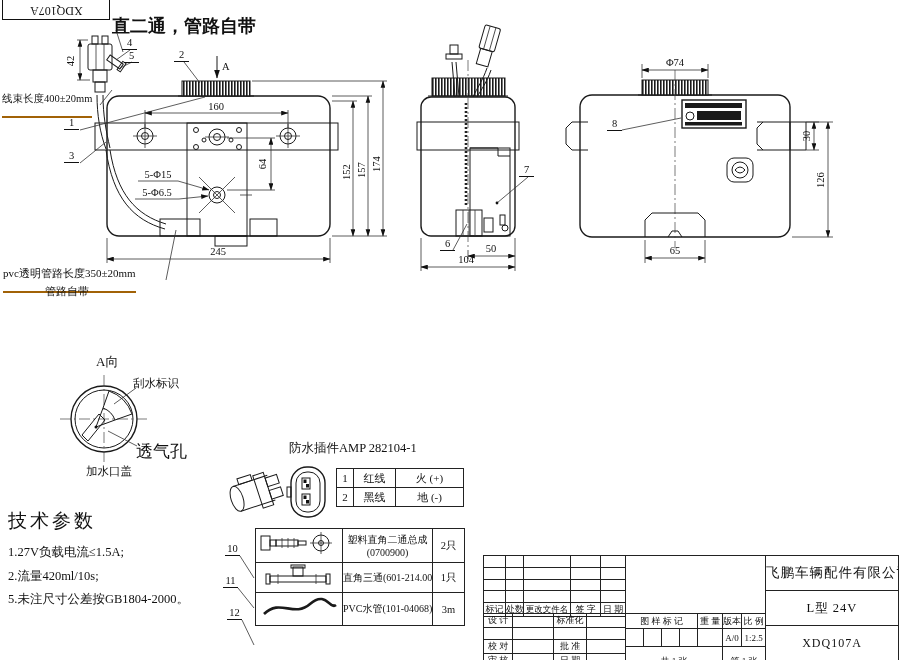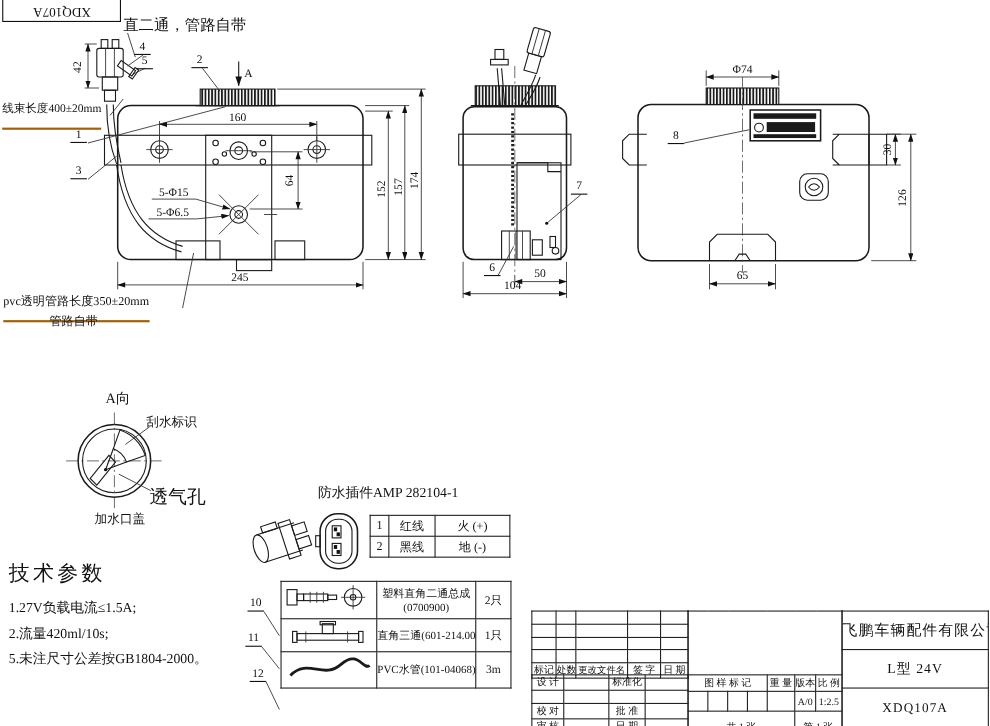--- a/index.html
+++ b/index.html
@@ -340,21 +340,21 @@
 
   <line class="thin" x1="240" y1="556" x2="254" y2="578"></line>
   <line class="thin" x1="238" y1="588" x2="254" y2="608"></line>
   <line class="thin" x1="242" y1="620" x2="254" y2="645"></line>
 </svg>
 
 <div id="topbox">
   <span>XDQ107A</span>
 </div>
 
-<div class="ann" style="left:112px;top:14px;font-size:14px;">直二通，管路自带</div>
+<div class="ann" style="left:112px;top:14px;font-size:18px;font-weight:bold;">直二通，管路自带</div>
 <div class="ann annU" style="left:2px;top:92px;font-size:10.5px;">线束长度400±20mm</div>
 <div class="ann annU" style="left:3px;top:266px;font-size:11px;">pvc透明管路长度350±20mm</div>
 <div class="ann" style="left:45px;top:284px;font-size:11px;">管路自带</div>
 <div class="ann" style="left:96px;top:353px;font-size:13px;">A向</div>
 <div class="ann" style="left:133px;top:376px;font-size:11.5px;">刮水标识</div>
 <div class="ann" style="left:136px;top:440px;font-size:17px;">透气孔</div>
 <div class="ann" style="left:86px;top:464px;font-size:11.5px;">加水口盖</div>
 <div class="ann" style="left:289px;top:440px;font-size:12.5px;">防水插件AMP 282104-1</div>
 
 <div class="co" style="left:64px;top:117px;">1</div>

